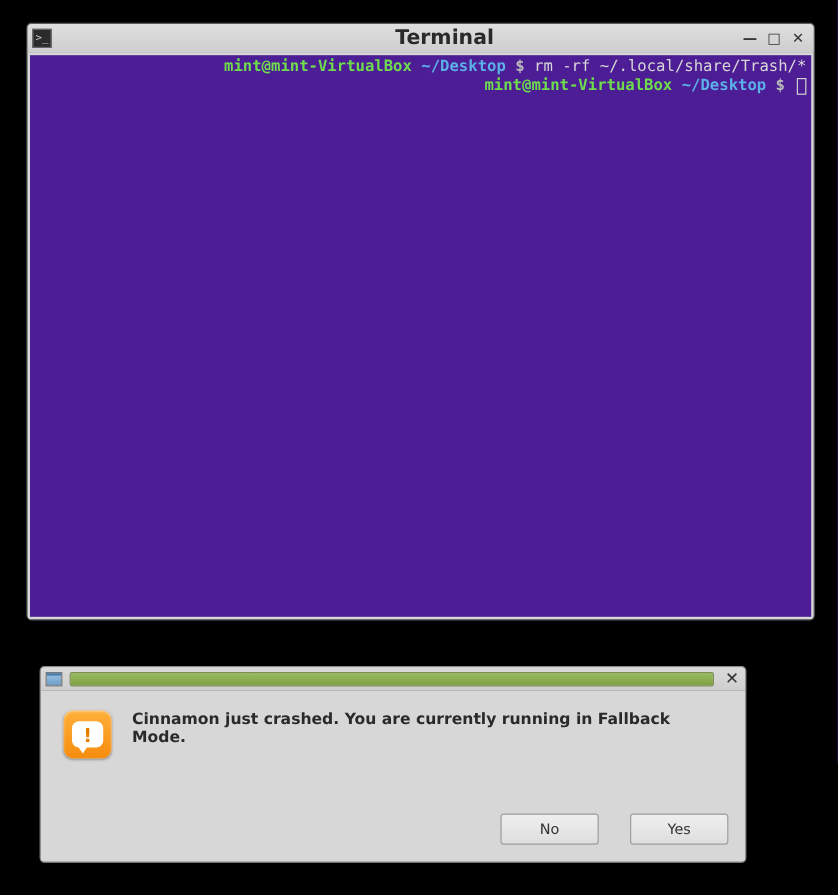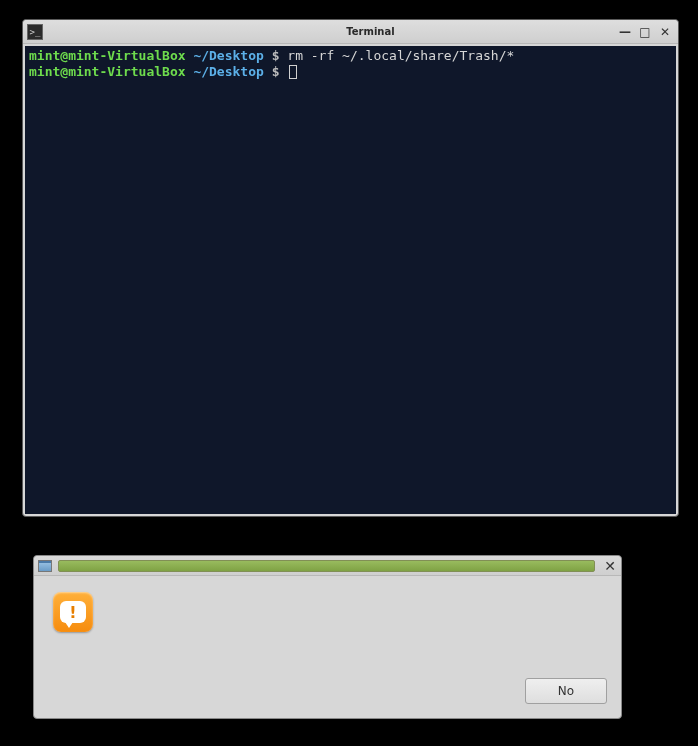--- a/index.html
+++ b/index.html
@@ -43,21 +43,21 @@
     align-items: center;
     justify-content: center;
     font-size: 9px;
     color: #ccc;
     font-family: monospace;
   }
   .titlebar-title {
     position: absolute;
     left: 0; right: 0;
     text-align: center;
-    font-size: 10px;
+    font-size: 17px;
     font-weight: bold;
     color: #2a2a2a;
     pointer-events: none;
     margin-left: 40px;
   }
   .titlebar-controls {
     margin-left: auto;
     display: flex;
     gap: 2px;
     padding-right: 4px;
@@ -69,29 +69,30 @@
     justify-content: center;
     font-size: 12px;
     font-weight: bold;
     color: #333;
     cursor: pointer;
     border: 1px solid transparent;
   }
 
   .terminal-body {
     flex: 1;
-    background: #0f172a;
+    background: #4c1d95;
     margin: 2px;
     padding: 2px 4px;
     font-family: "DejaVu Sans Mono", "Liberation Mono", monospace;
     font-size: 13px;
     line-height: 16px;
     color: #d0d0d0;
     white-space: pre;
     overflow: hidden;
+    text-align: right;
   }
   .prompt-user { color: #6edc4d; font-weight: bold; }
   .prompt-path { color: #5cb0e8; font-weight: bold; }
   .prompt-dollar { color: #bcbcbc; font-weight: bold; }
   .cmd-text { color: #d6d6d6; }
   .cursor-block {
     display: inline-block;
     width: 8px; height: 14px;
     border: 1px solid #d0d0d0;
     vertical-align: text-bottom;
@@ -254,18 +255,20 @@
   </div>
   <div class="dialog-body">
     <div class="dialog-icon-wrap">
       <div class="warning-icon">
         <div class="warning-bubble">
           <span class="warning-mark">!</span>
         </div>
       </div>
     </div>
     <div class="dialog-content">
+      <div class="dialog-heading">Cinnamon just crashed. You are currently running in Fallback Mode.</div>
     </div>
   </div>
   <div class="dialog-buttons">
     <div class="dlg-btn">No</div>
+    <div class="dlg-btn">Yes</div>
   </div>
 </div>
 
 </body></html>

